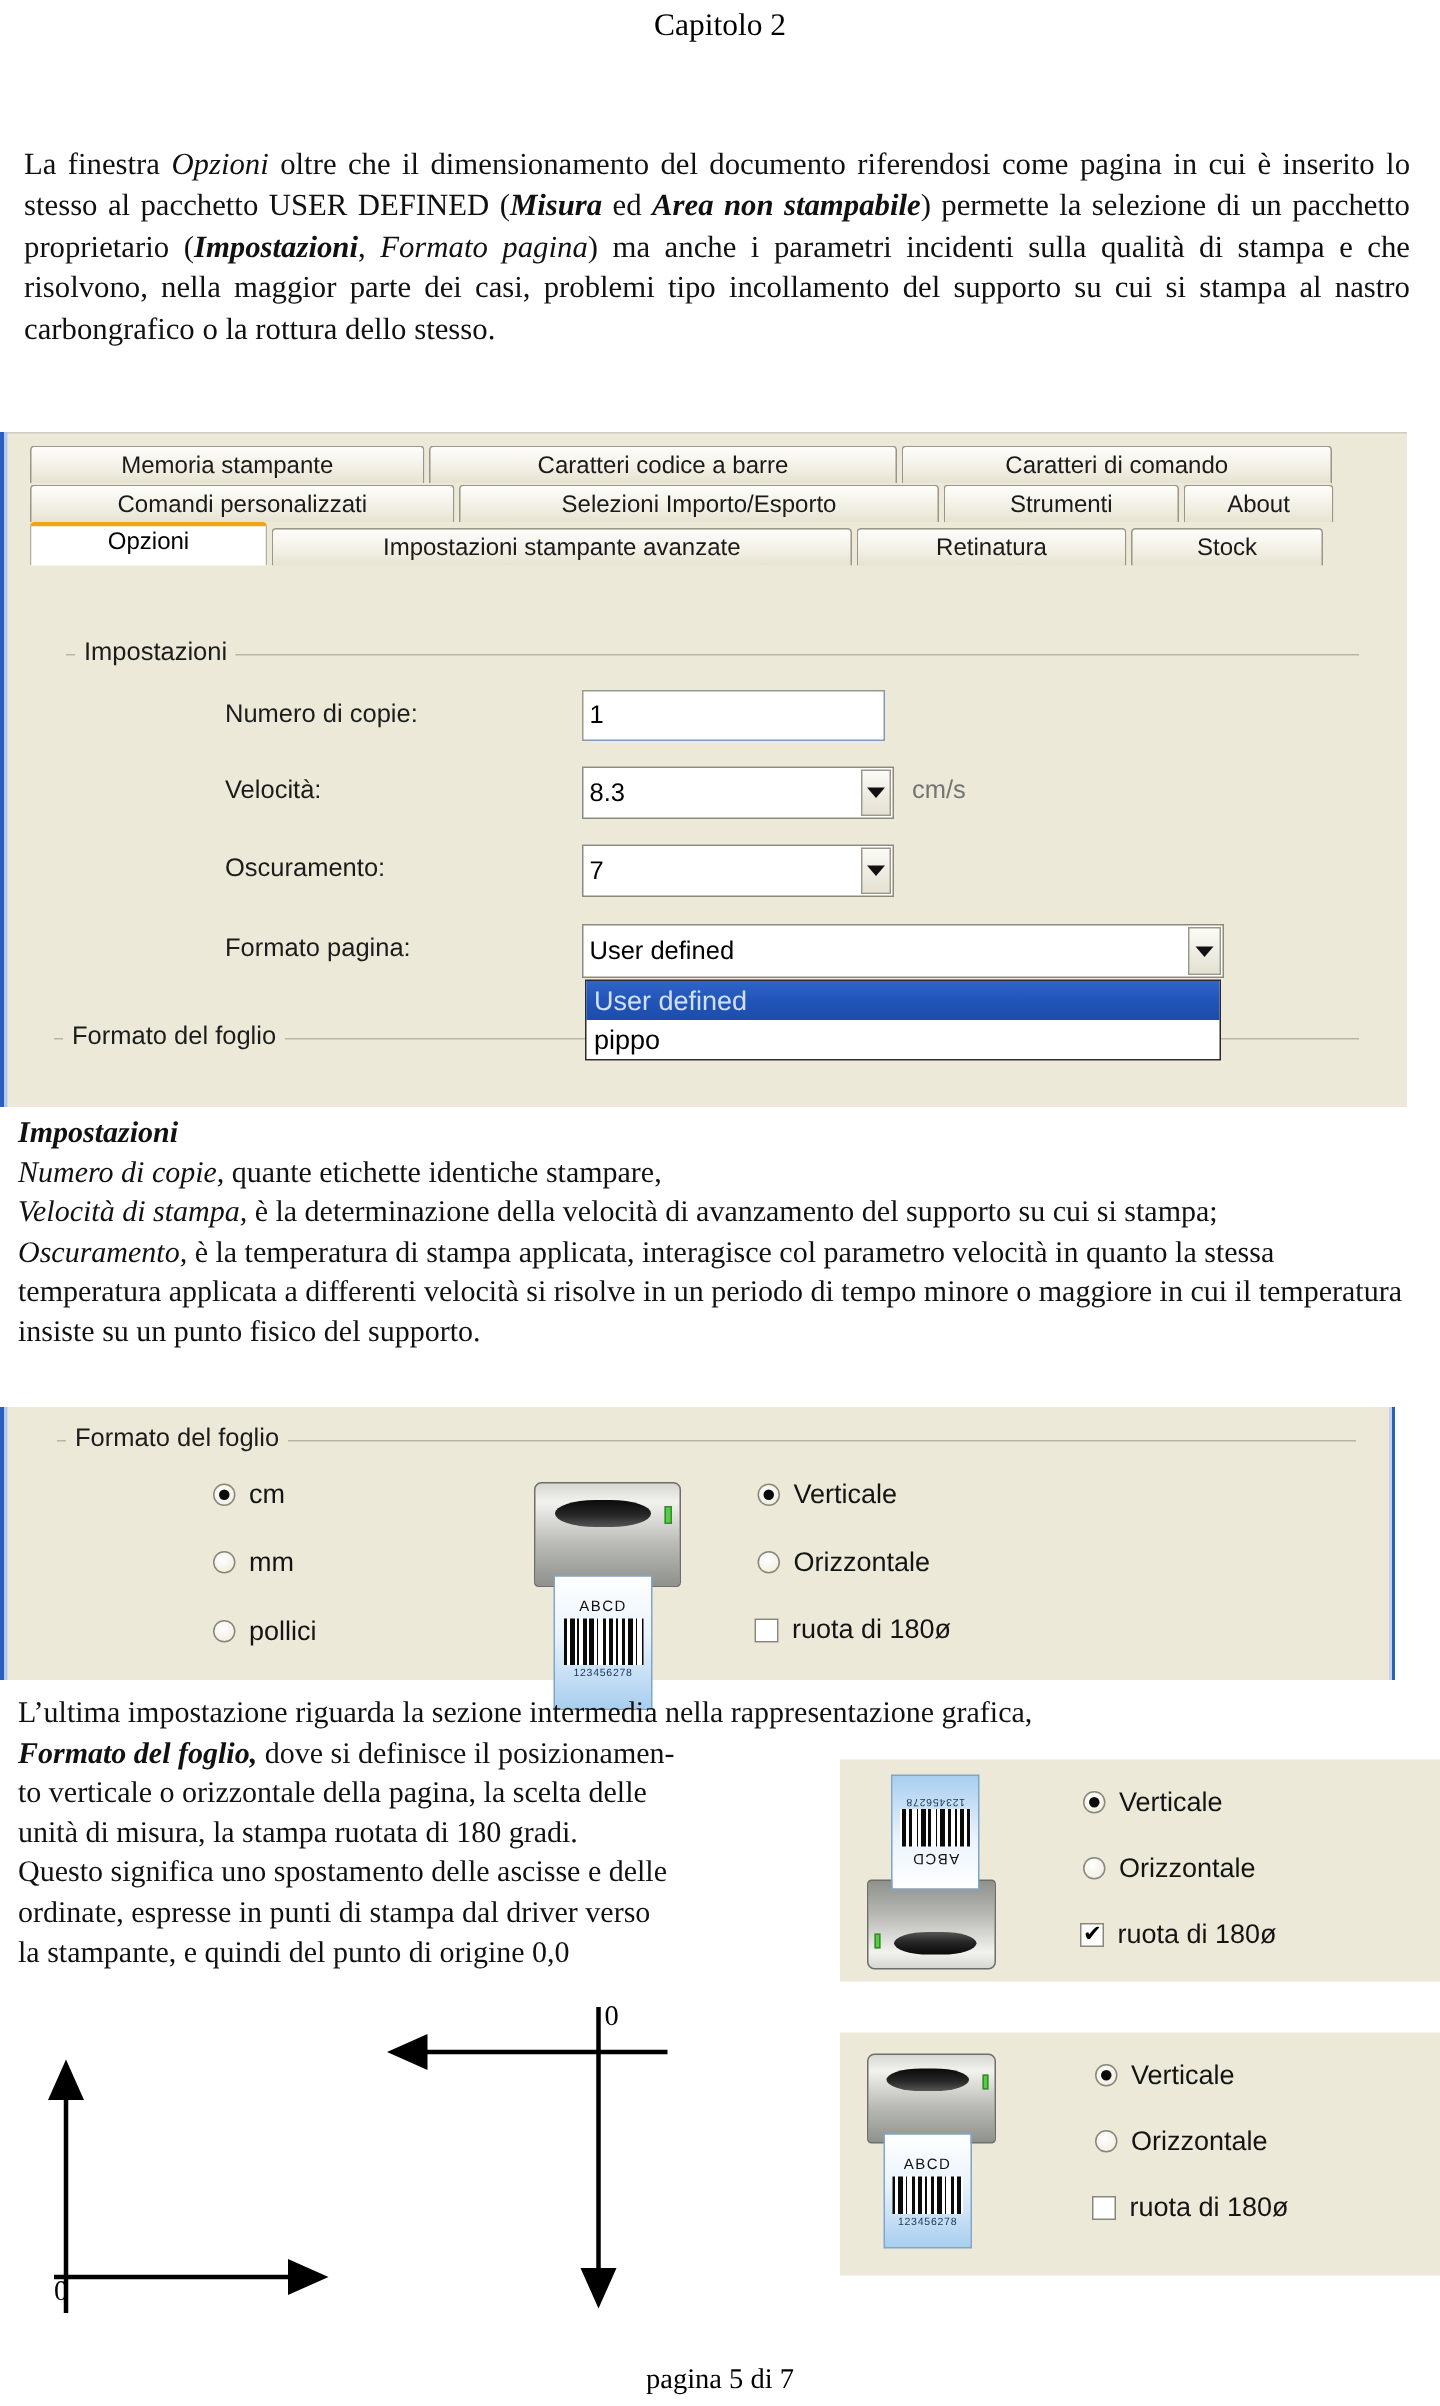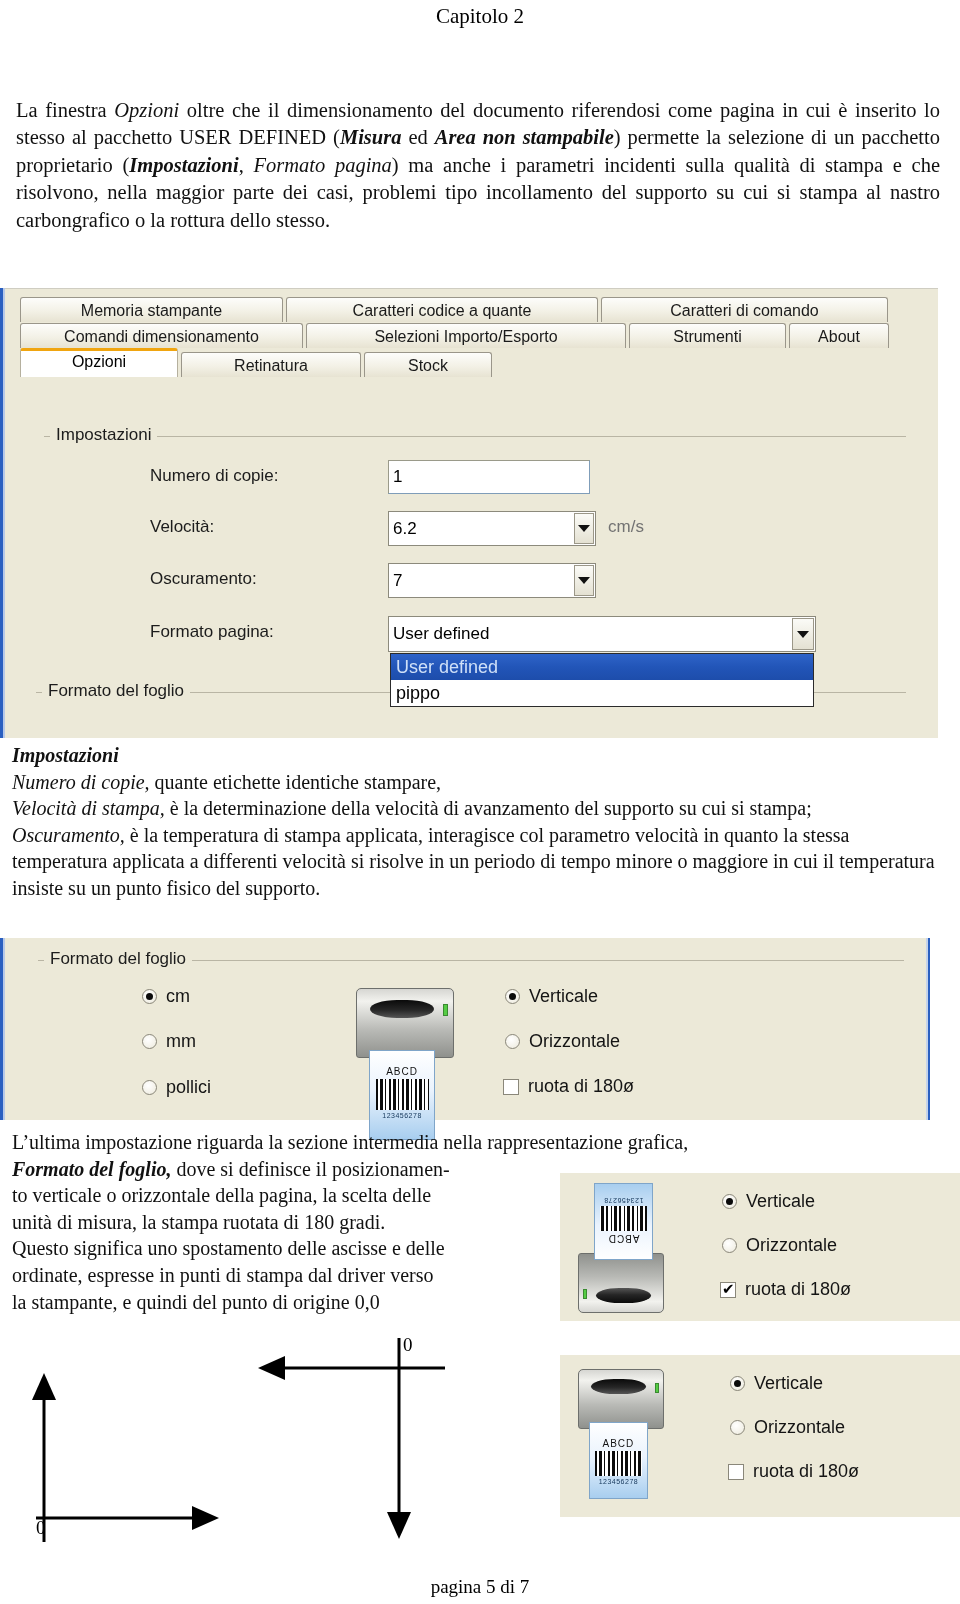--- a/index.html
+++ b/index.html
@@ -353,49 +353,50 @@
 <div id="intro-para" class="body-text"><span>La finestra </span><i>Opzioni</i><span> oltre che il dimensionamento del documento riferendosi come pagina in cui è inserito lo stesso al pacchetto USER DEFINED (</span><span class="bi">Misura</span><span> ed </span><span class="bi">Area non stampabile</span><span>) permette la selezione di un pacchetto proprietario (</span><span class="bi">Impostazioni</span><span>, </span><i>Formato pagina</i><span>) ma anche i parametri incidenti sulla qualità di stampa e che risolvono, nella maggior parte dei casi, problemi tipo incollamento del supporto su cui si stampa al nastro carbongrafico o la rottura dello stesso.</span></div>
 
 <div class="xp-dialog" id="dlg-opzioni" style="left:0px; top:288px; width:938px; height:450px;">
   <div class="hairline-top"></div>
   <div class="left-rail"></div>
 
   <div class="tab-rows">
 
     <div class="tab-row">
       <div class="tab" style="width:263px;">Memoria stampante</div>
-      <div class="tab" style="width:312px;">Caratteri codice a quante</div>
+      <div class="tab" style="width:312px;">Caratteri codice a barre</div>
       <div class="tab" style="width:287px;">Caratteri di comando</div>
     </div>
 
     <div class="tab-row">
-      <div class="tab" style="width:283px;">Comandi dimensionamento</div>
+      <div class="tab" style="width:283px;">Comandi personalizzati</div>
       <div class="tab" style="width:320px;">Selezioni Importo/Esporto</div>
       <div class="tab" style="width:157px;">Strumenti</div>
       <div class="tab" style="width:100px;">About</div>
     </div>
 
     <div class="tab-row" style="height:29px;">
       <div class="tab active" style="width:158px; height:29px;">Opzioni</div>
+      <div class="tab" style="width:387px;">Impostazioni stampante avanzate</div>
       <div class="tab" style="width:180px;">Retinatura</div>
       <div class="tab" style="width:128px;">Stock</div>
     </div>
   </div>
 
   <div class="groupbox" style="left:44px; top:148px; width:862px; height:4px;">
     <div class="gb-line"></div>
     <div class="gb-title">Impostazioni</div>
   </div>
 
   <div class="form-label" style="left:150px; top:178px;">Numero di copie:</div>
   <div class="xp-input" style="left:388px; top:172px; width:202px; height:34px;">1</div>
 
   <div class="form-label" style="left:150px; top:229px;">Velocità:</div>
   <div class="xp-combo" style="left:388px; top:223px; width:208px; height:35px;">
-    <span>6.2</span>
+    <span>8.3</span>
     <span class="arrow-btn">
         <i class="caret"></i>
       </span>
   </div>
   <div class="unit-label" style="left:608px; top:229px;">cm/s</div>
 
   <div class="form-label" style="left:150px; top:281px;">Oscuramento:</div>
   <div class="xp-combo" style="left:388px; top:275px; width:208px; height:35px;">
     <span>7</span>
     <span class="arrow-btn">

